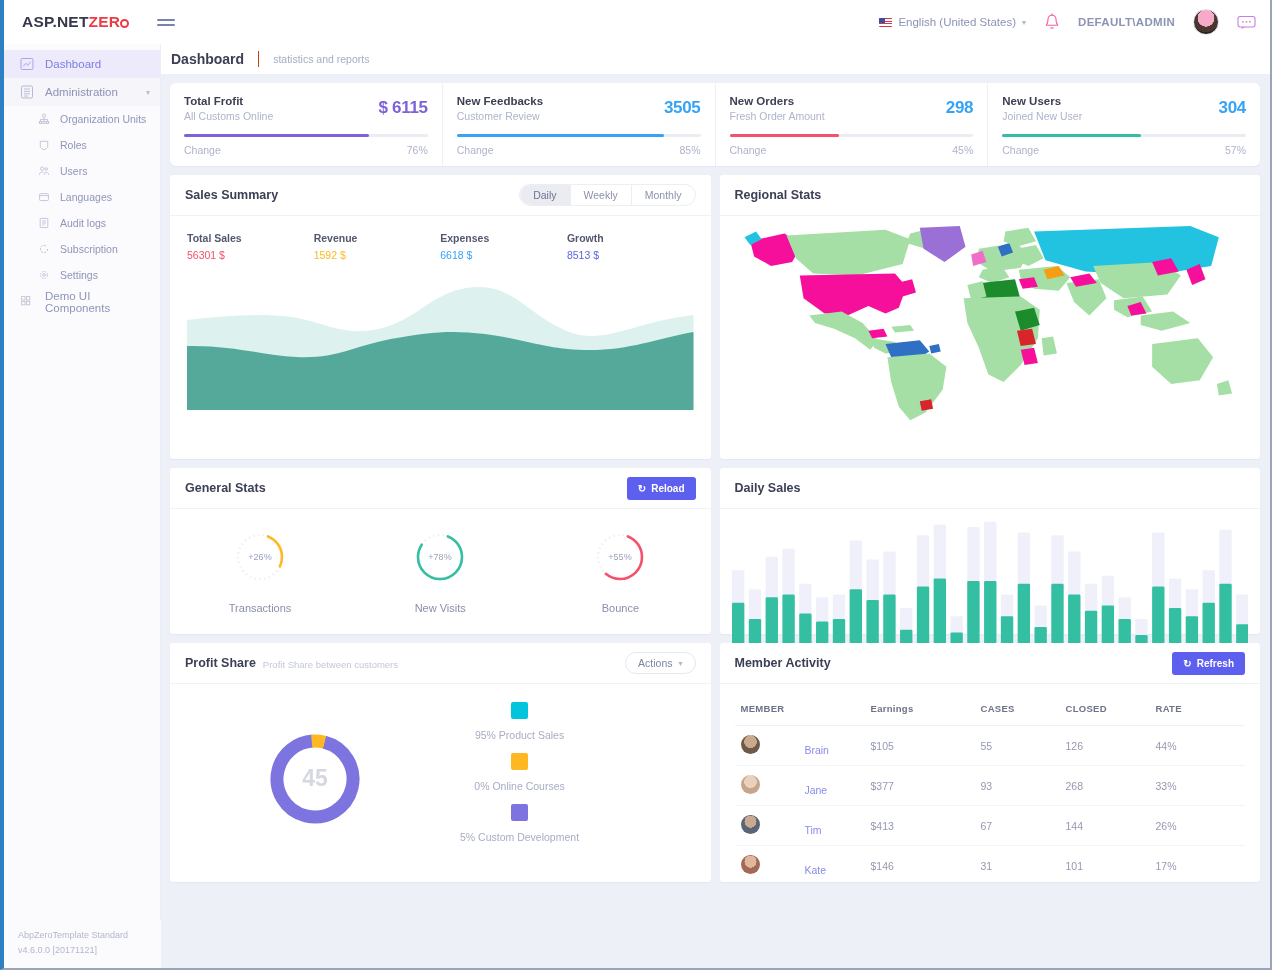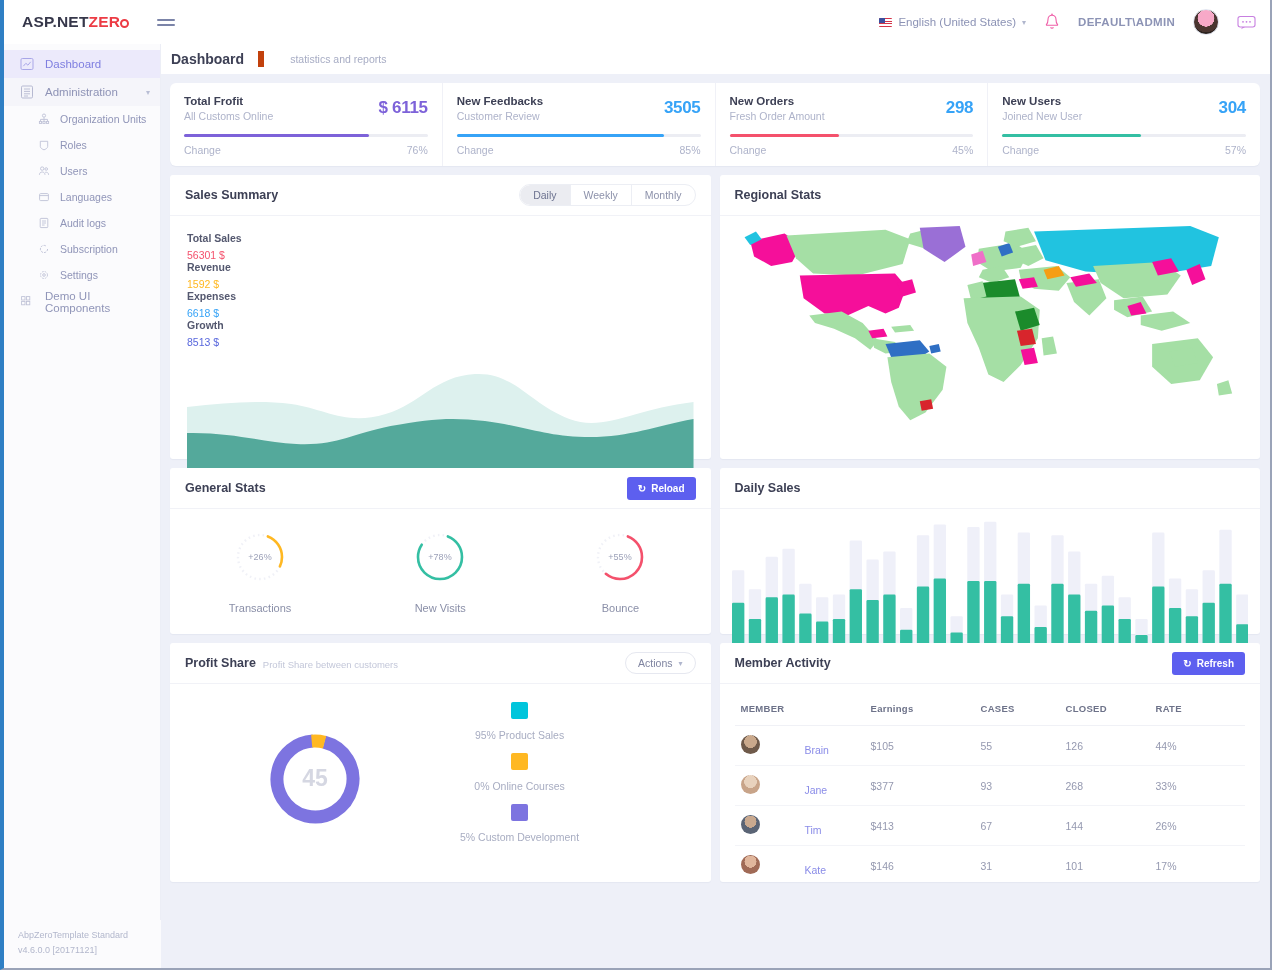--- a/index.html
+++ b/index.html
@@ -75,21 +75,21 @@
     background: #fbfbfd;
   }
 
   
   .main { position: absolute; left: 157px; top: 44px; right: 0; bottom: 0; background: #eef0f8; }
   .page-head {
     height: 30px; background: #fff; display: flex; align-items: center; padding: 0 0 0 10px;
   }
   .page-title { font-size: 14px; font-weight: 700; color: #3d4055; padding-right: 14px; }
   .page-sub {
-    font-size: 10.5px; color: #a7acc4; padding-left: 26px; border-left: 6px solid #c2410c; line-height: 16px; text-align: center;
+    font-size: 10.5px; color: #a7acc4; padding-left: 14px; border-left: 1px solid #c2410c; line-height: 16px; text-align: center;
   }
 
   .content { padding: 9px 10px 0 9px; }
 
   
   .stat-strip {
     display: flex; background: #fff; border-radius: 6px; margin-bottom: 9px;
     box-shadow: 0 1px 1px rgba(60,70,120,.05);
   }
   .stat-card { flex: 1; padding: 12px 14px 10px; border-right: 1px solid #f0f1f7; }
@@ -121,21 +121,21 @@
     margin-left: auto; display: flex; border: 1px solid #eceef4;
     border-radius: 14px; overflow: hidden; background: #fff; height: 22px;
   }
   .tab {
     font-size: 10.5px; color: #8d92ab; padding: 0 13px; line-height: 20px;
     border-right: 1px solid #eceef4; cursor: pointer;
   }
   .tab:last-child { border-right: none; }
   .tab.active { background: #ebecf1; color: #6d7390; border-radius: 14px 0 0 14px; }
 
-  .metrics { display: flex; padding: 4px 2px 0; flex-direction: column; }
+  .metrics { display: flex; padding: 4px 2px 0; }
   .metric { flex: 1; }
   .metric-label { font-size: 10.5px; font-weight: 700; color: #54586f; margin-bottom: 5px; }
   .metric-value { font-size: 10.5px; }
 
   .area-wrap { padding: 16px 2px 0; }
 
   
   .map-body { padding: 8px 10px 10px; height: 218px; position: relative; overflow: hidden; }
 
   

